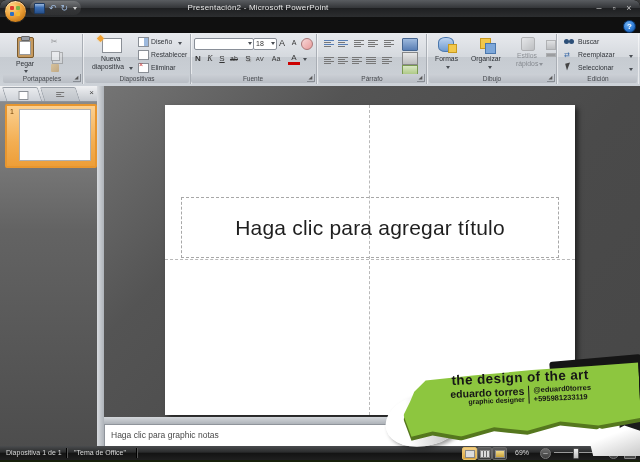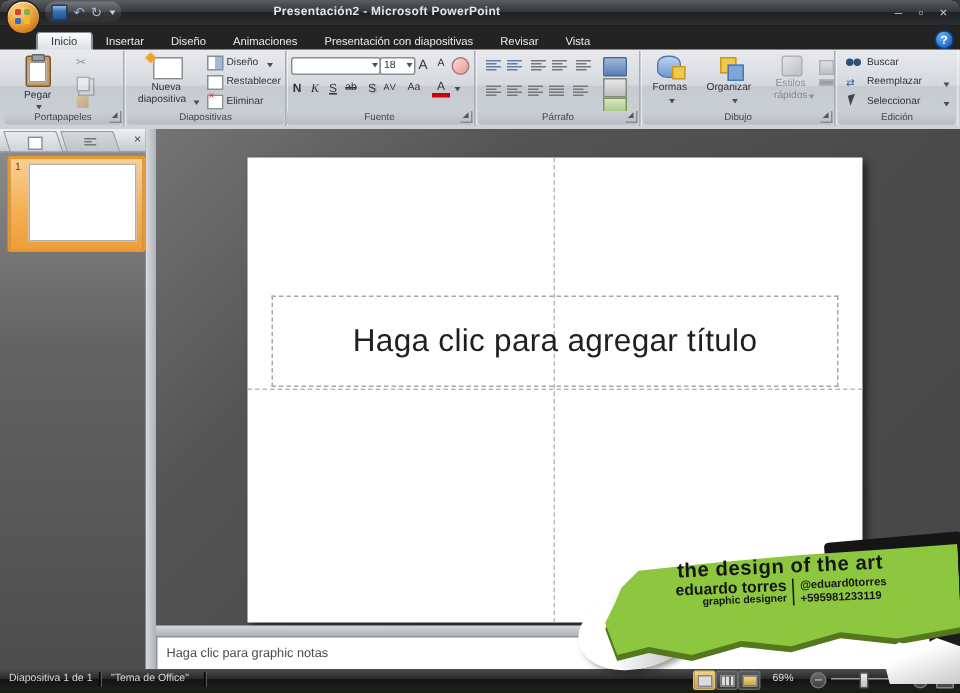--- a/index.html
+++ b/index.html
@@ -12,21 +12,21 @@
     background:linear-gradient(180deg,#5a5d61 0%,#35373a 45%,#1f2022 50%,#2c2e30 100%);
     border-radius:6px 6px 0 0;}
   #orb{left:4px;top:0px;width:21px;height:21px;border-radius:50%;z-index:5;
     background:radial-gradient(circle at 35% 28%,#ffd98a 0%,#f0a43c 45%,#c97a16 78%,#7d4c06 100%);
     border:1px solid #222;box-shadow:inset 0 1px 1px rgba(255,255,255,.6);}
   .orbsq{position:absolute;width:4px;height:4px;border-radius:1px;}
   #qat{left:30px;top:1px;height:14px;display:flex;align-items:center;gap:4px;
     padding:0 4px;background:linear-gradient(180deg,rgba(255,255,255,.18),rgba(255,255,255,.03));border-radius:7px;}
   .qbtn{font-size:9px;color:#9db9dd;line-height:12px;}
   #saveicon{width:9px;height:9px;border-radius:1px;background:linear-gradient(180deg,#9db9dd 0%,#3b6fb6 40%,#27508a 100%);border:1px solid #1d3c66;}
-  #wtitle{left:0;top:3px;width:516px;text-align:center;font-size:8px;color:#e6e6e6;letter-spacing:.2px;font-weight:bold;}
+  #wtitle{left:0;top:3px;width:516px;text-align:center;font-size:8px;color:#e6e6e6;letter-spacing:.2px;}
   .winctl{top:3px;font-size:9px;color:#c3c3c3;width:14px;text-align:center;line-height:10px;}
 
   
   #tabrow{left:0;top:17px;width:640px;height:16px;background:#232323;}
   .tab{position:relative;display:inline-block;padding:2px 9px 0 9px;height:14px;font-size:7.5px;color:#ececec;}
   .tab.active{background:linear-gradient(180deg,#fdfdfe 0%,#e4e7ec 55%,#d3d7dd 100%);
     color:#333;border:1px solid #8a8f96;border-bottom:none;border-radius:3px 3px 0 0;padding-top:1px;}
   #helpbtn{right:4px;top:20px;width:11px;height:11px;border-radius:50%;text-align:center;line-height:11px;
     font-size:8px;font-weight:bold;color:#fff;background:radial-gradient(circle at 35% 30%,#6fb0f0,#2f7cd6 55%,#11417e);border:1px solid #0d3a72;}
 
@@ -142,23 +142,20 @@
     <div class="winctl a" style="right:19px">▫</div>
     <div class="winctl a" style="right:4px">×</div>
   </div>
   <div id="orb" class="a">
     <span class="orbsq" style="left:5px;top:5px;background:#e03c31"></span>
     <span class="orbsq" style="left:11px;top:5px;background:#7ab648"></span>
     <span class="orbsq" style="left:5px;top:11px;background:#2e6fc4"></span>
     <span class="orbsq" style="left:11px;top:11px;background:#f2b832"></span>
   </div>
 
-  <div id="tabrow" class="a">
-    <span style="display:inline-block;width:24px"></span><span class="tab active">Inicio</span><span class="tab">Insertar</span><span class="tab">Diseño</span><span class="tab">Animaciones</span><span class="tab">Presentación con diapositivas</span><span class="tab">Revisar</span><span class="tab">Vista</span>
-  </div>
   <div id="helpbtn" class="a">?</div>
 
   <div id="ribbon" class="a">
 
     <div class="group" style="left:2px;width:80px">
       <div class="bigbtn" style="left:6px;top:2px;width:34px;height:38px">
         <span class="clipboard" style="left:9px;top:1px"></span>
         <span class="rsmall" style="left:8px;top:24px">Pegar</span>
         <span class="dd" style="position:absolute;left:15px;top:34px"></span>
       </div>

